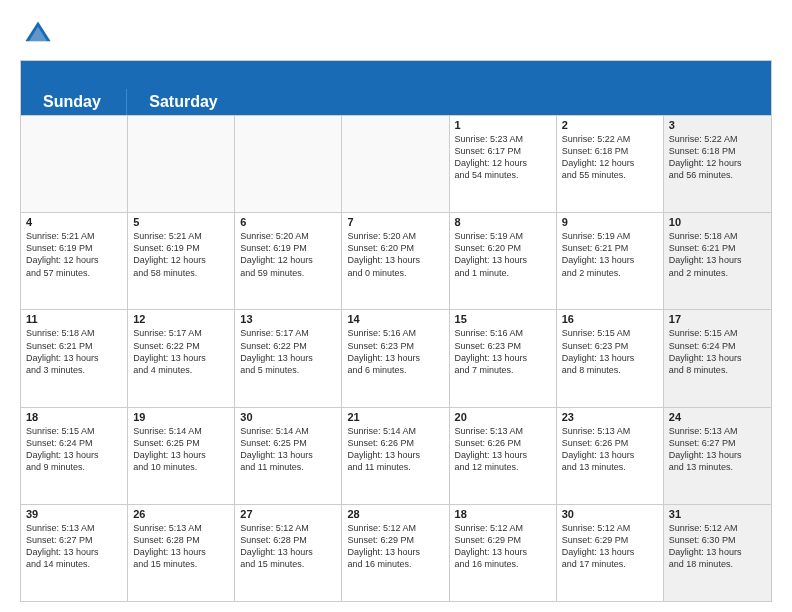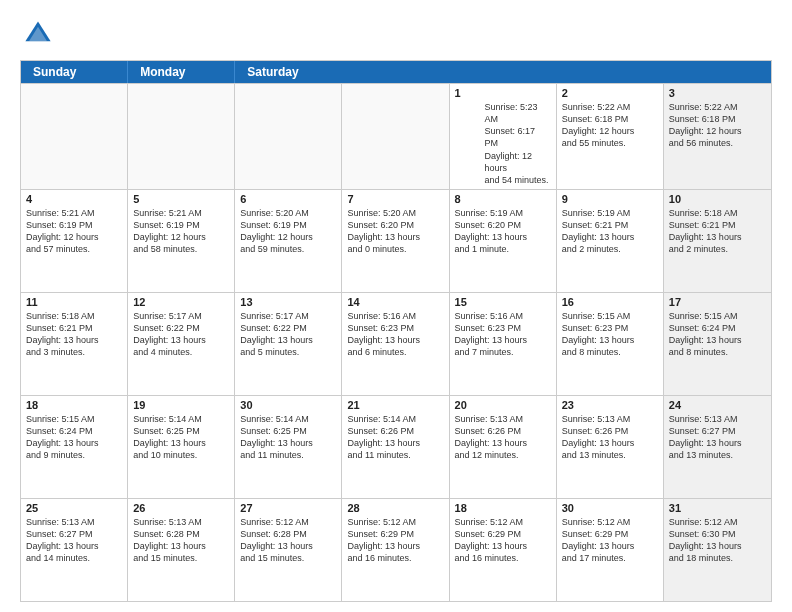--- a/index.html
+++ b/index.html
@@ -66,24 +66,25 @@
       flex-direction: column;
       border: 1px solid #ccc;
     }
     .cal-header {
       display: grid;
       grid-template-columns: repeat(7, 1fr);
       background: #1a6bb5;
     }
     .cal-header-cell {
       color: #fff;
-      font-size: 12px;
-      font-weight: bold;
-      padding: 4px 12px;
+      font-size: 16px;
+      font-weight: bold;
+      padding: 4px 22px;
       border-right: 1px solid #3a88d0;
+      margin-top: 28px;
     }
     .cal-header-cell:last-child { border-right: none; }
     .cal-body {
       display: flex;
       flex-direction: column;
       flex: 1;
     }
     .cal-row {
       display: grid;
       grid-template-columns: repeat(7, 1fr);
@@ -130,32 +131,31 @@
       </div>
     </div>
     <div class="title-block">
       <div class="month-title"></div>
       <div class="location"></div>
     </div>
   </div>
   <div class="calendar">
     <div class="cal-header">
     <div class="cal-header-cell">Sunday</div>
-        <div class="cal-header-cell">Monday</div>
         <div class="cal-header-cell">Saturday</div>
       </div>
     <div class="cal-body">
     <div class="cal-row">
           <div class="cal-cell empty"></div>
           <div class="cal-cell empty"></div>
           <div class="cal-cell empty"></div>
           <div class="cal-cell empty"></div>
           <div class="cal-cell">
             <div class="day-num">1</div>
-            <div class="cell-text" style="white-space: pre-line; margin-left: 30px;">Sunrise: 5:23 AM
+            <div class="cell-text" style="white-space: pre-line;">Sunrise: 5:23 AM
 Sunset: 6:17 PM
 Daylight: 12 hours
 and 54 minutes.</div>
           </div>
           <div class="cal-cell">
             <div class="day-num">2</div>
             <div class="cell-text" style="white-space: pre-line;">Sunrise: 5:22 AM
 Sunset: 6:18 PM
 Daylight: 12 hours
 and 55 minutes.</div>
@@ -316,21 +316,21 @@
           <div class="cal-cell shaded">
             <div class="day-num">24</div>
             <div class="cell-text" style="white-space: pre-line;">Sunrise: 5:13 AM
 Sunset: 6:27 PM
 Daylight: 13 hours
 and 13 minutes.</div>
           </div>
         </div>
         <div class="cal-row">
           <div class="cal-cell">
-            <div class="day-num">25</div>
+            <div class="day-num">39</div>
             <div class="cell-text" style="white-space: pre-line;">Sunrise: 5:13 AM
 Sunset: 6:27 PM
 Daylight: 13 hours
 and 14 minutes.</div>
           </div>
           <div class="cal-cell">
             <div class="day-num">26</div>
             <div class="cell-text" style="white-space: pre-line;">Sunrise: 5:13 AM
 Sunset: 6:28 PM
 Daylight: 13 hours

